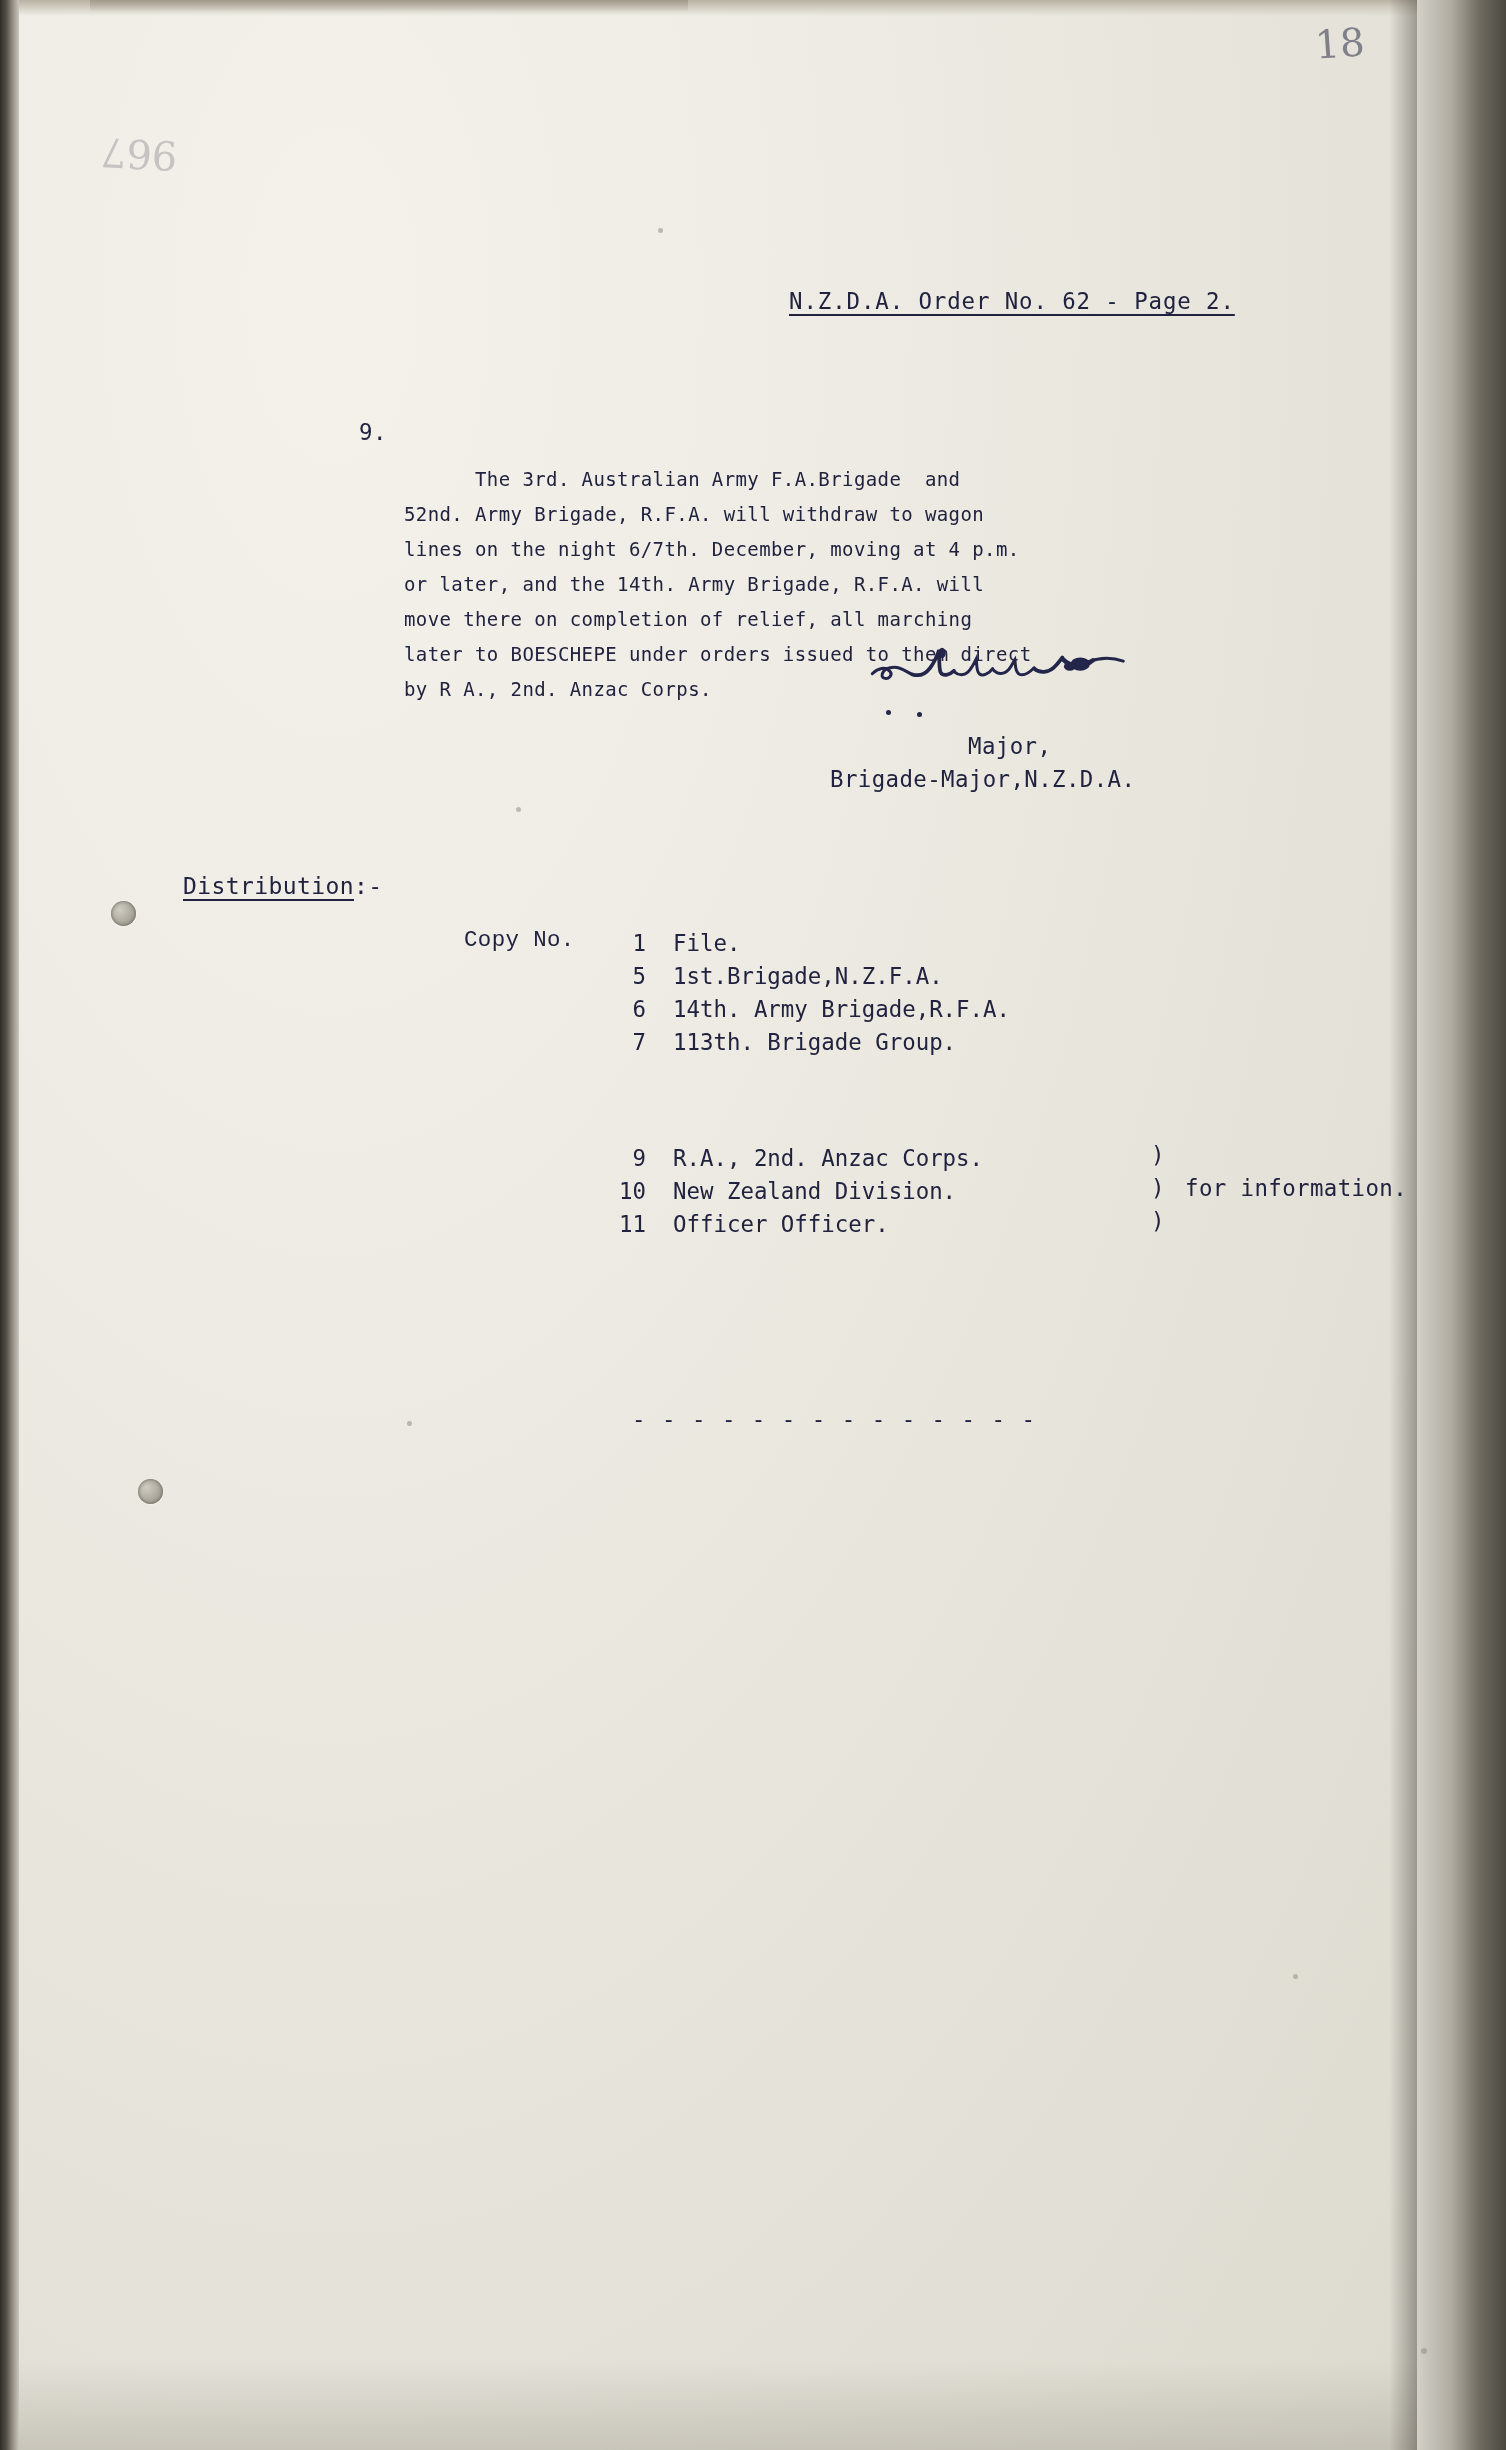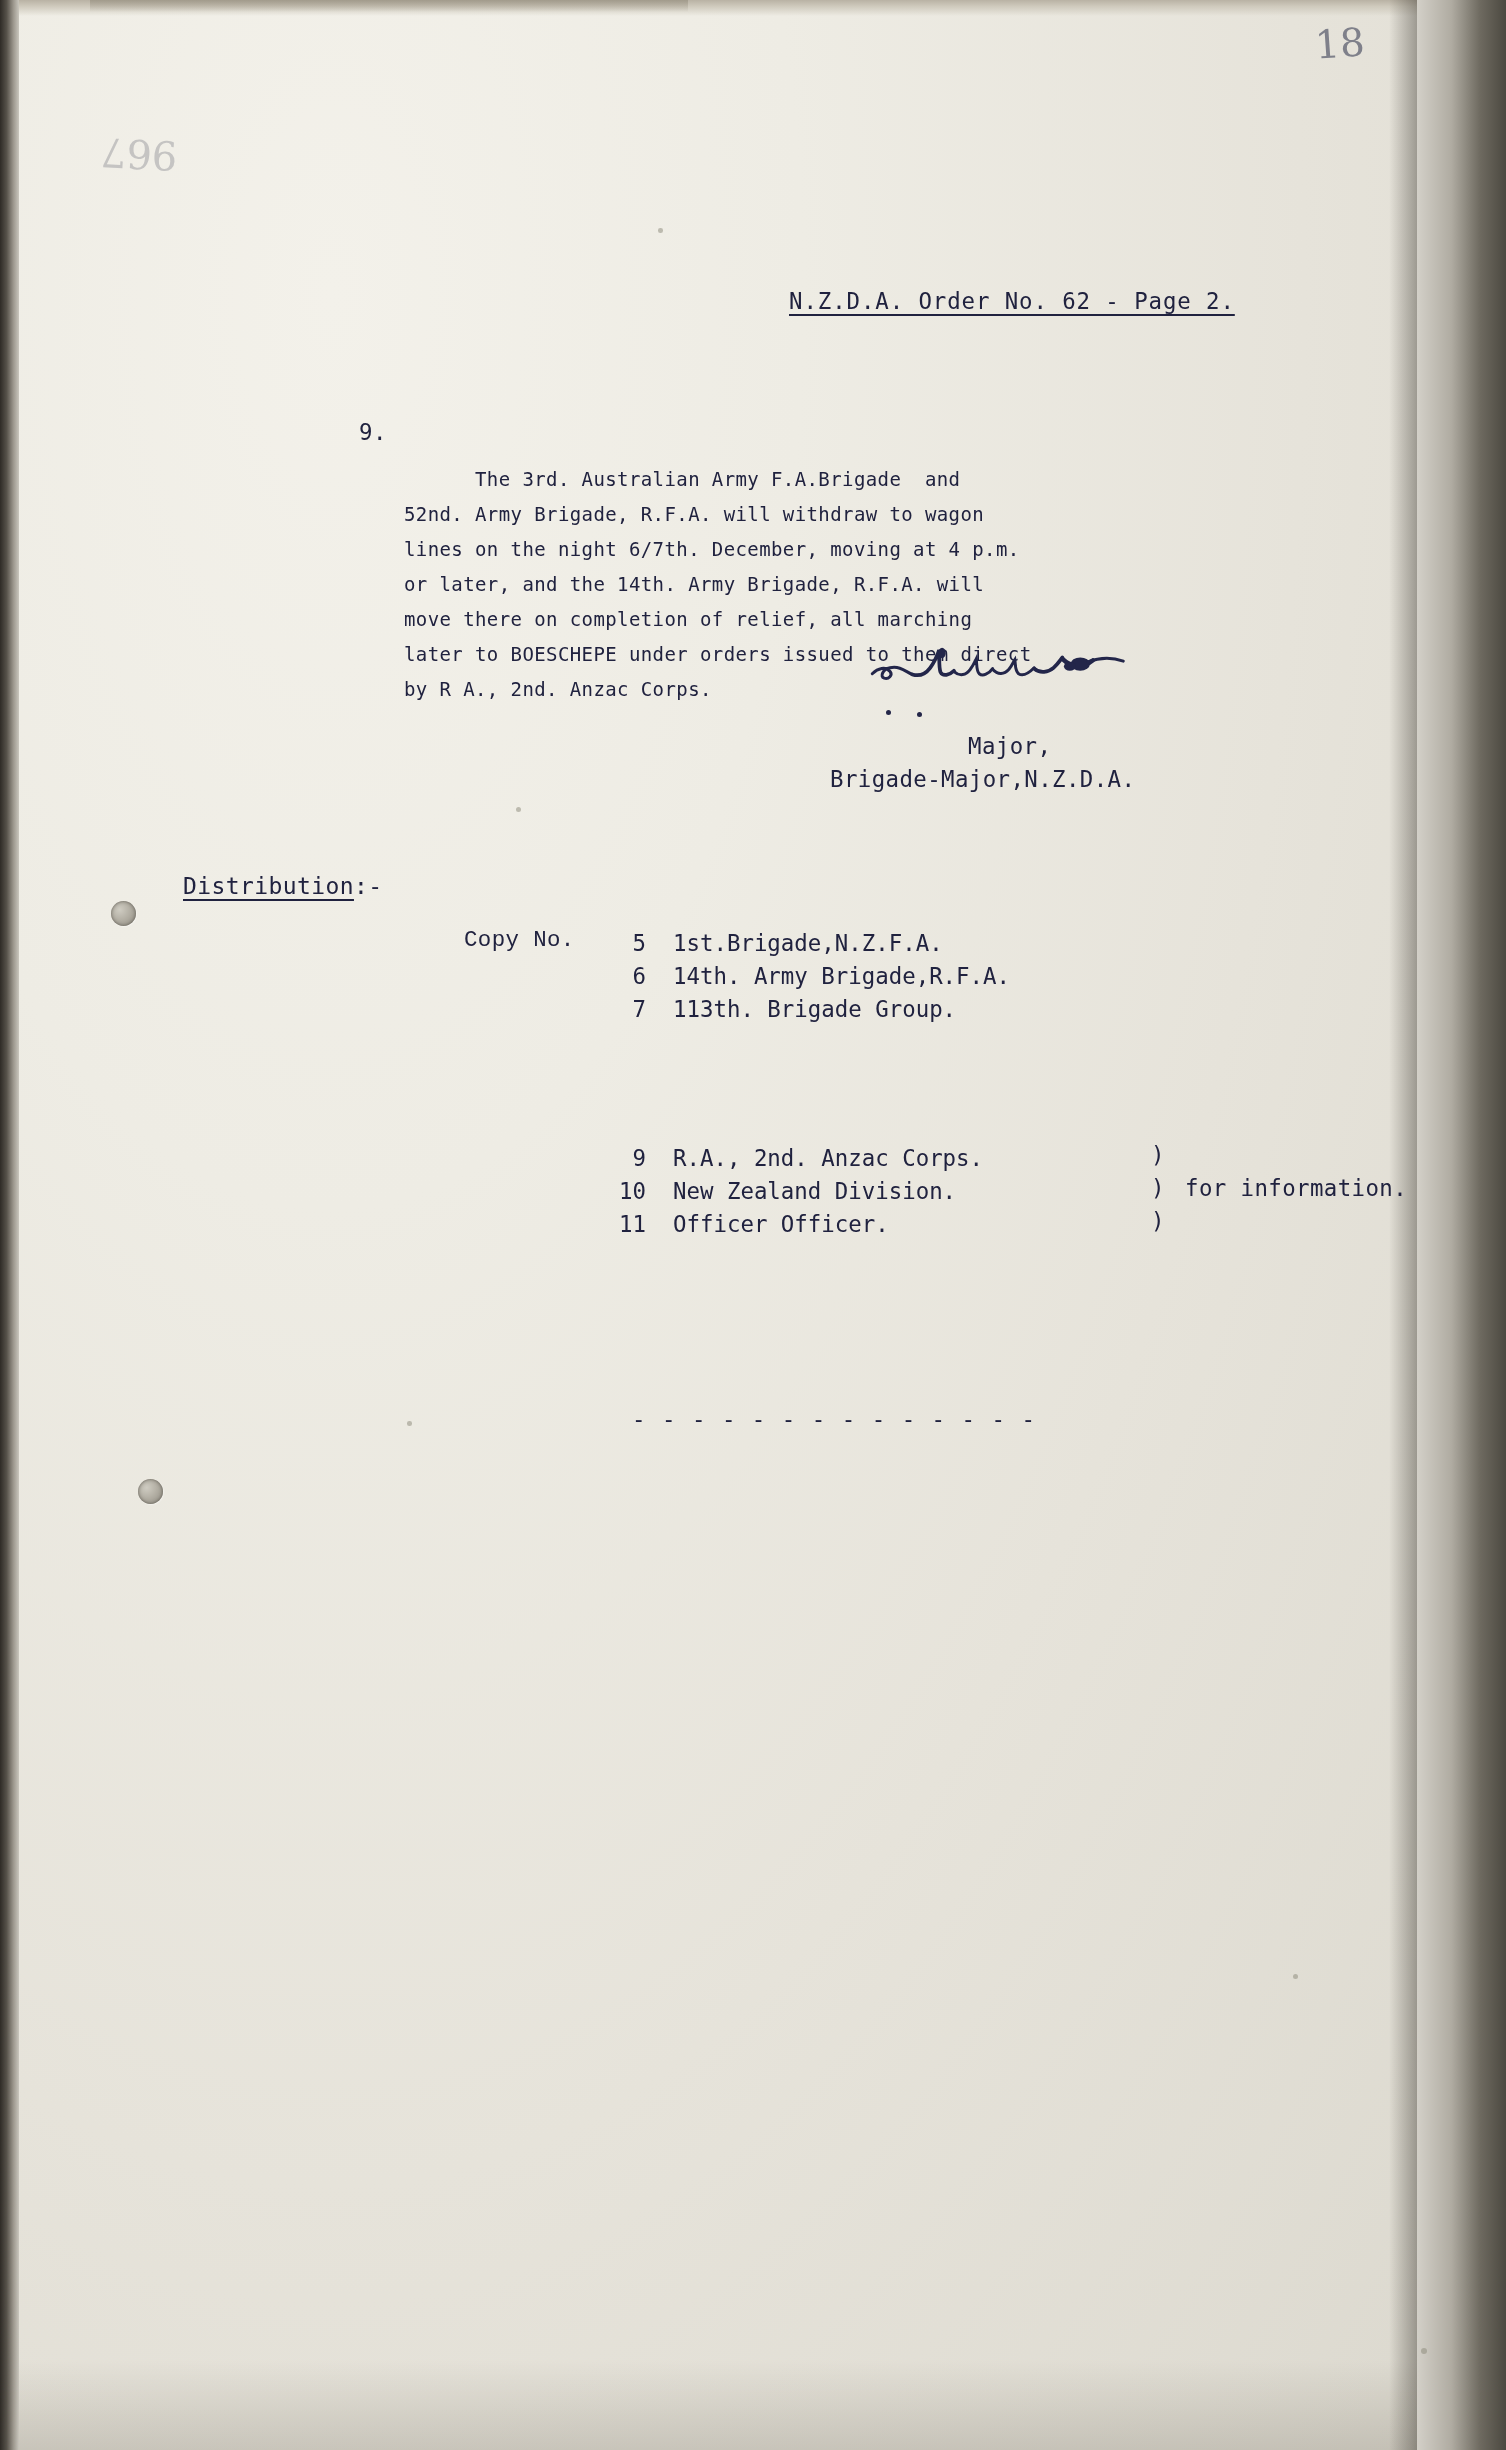--- a/index.html
+++ b/index.html
@@ -290,20 +290,21 @@
   </div>
 
   <div class="typed" id="rank-line">Major,</div>
   <div class="typed" id="post-line">Brigade-Major,N.Z.D.A.</div>
 
   <div class="typed" id="dist-label"><u>Distribution</u><span>:-</span></div>
 
   <div class="typed" id="dist-prefix">Copy No.</div>
 
   <div class="dist-rows" id="dist-group-one">
+    <span class="dist-row"><span class="dist-copyno" style="width:224px;">1</span><span>File.</span></span>
     <span class="dist-row"><span class="dist-copyno" style="width:224px;">5</span><span>1st.Brigade,N.Z.F.A.</span></span>
     <span class="dist-row"><span class="dist-copyno" style="width:224px;">6</span><span>14th. Army Brigade,R.F.A.</span></span>
     <span class="dist-row"><span class="dist-copyno" style="width:224px;">7</span><span>113th. Brigade Group.</span></span>
   </div>
 
   <div class="dist-group2" id="dist-group-two">
     <span class="dist-row"><span class="dist-copyno" style="width:224px;">9</span><span>R.A., 2nd. Anzac Corps.</span></span>
     <span class="dist-row"><span class="dist-copyno" style="width:224px;">10</span><span>New Zealand Division.</span></span>
     <span class="dist-row"><span class="dist-copyno" style="width:224px;">11</span><span>Officer Officer.</span></span>
   </div>

